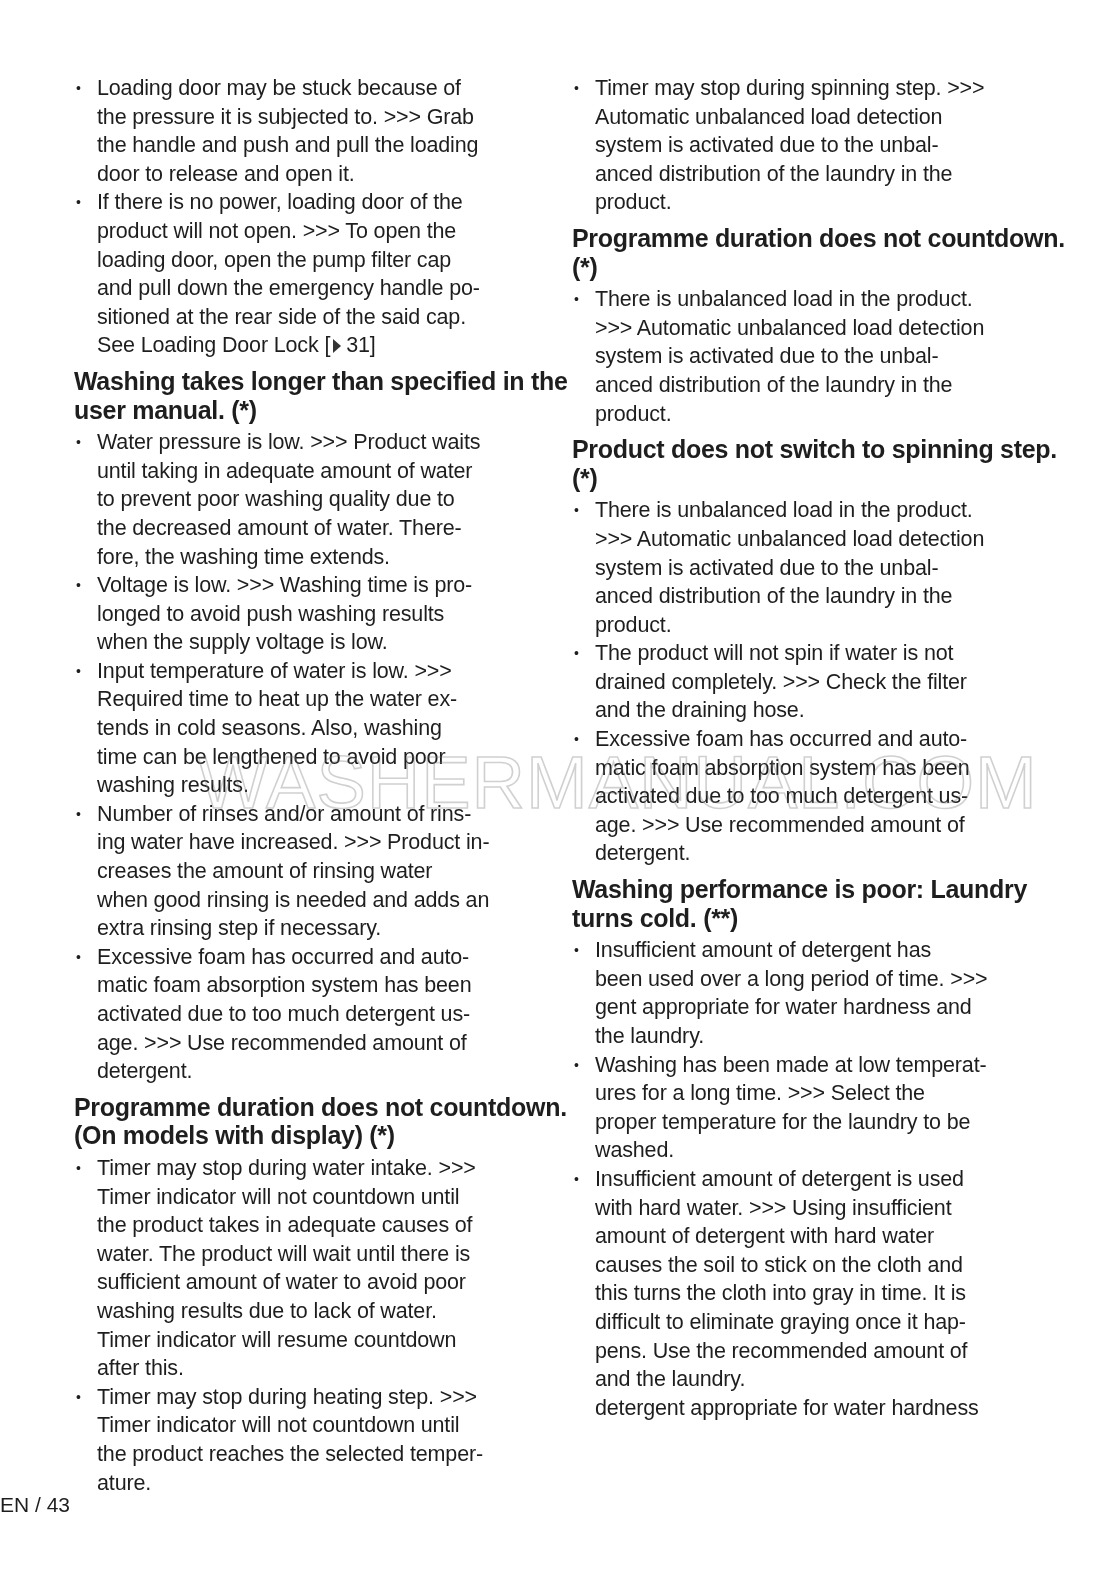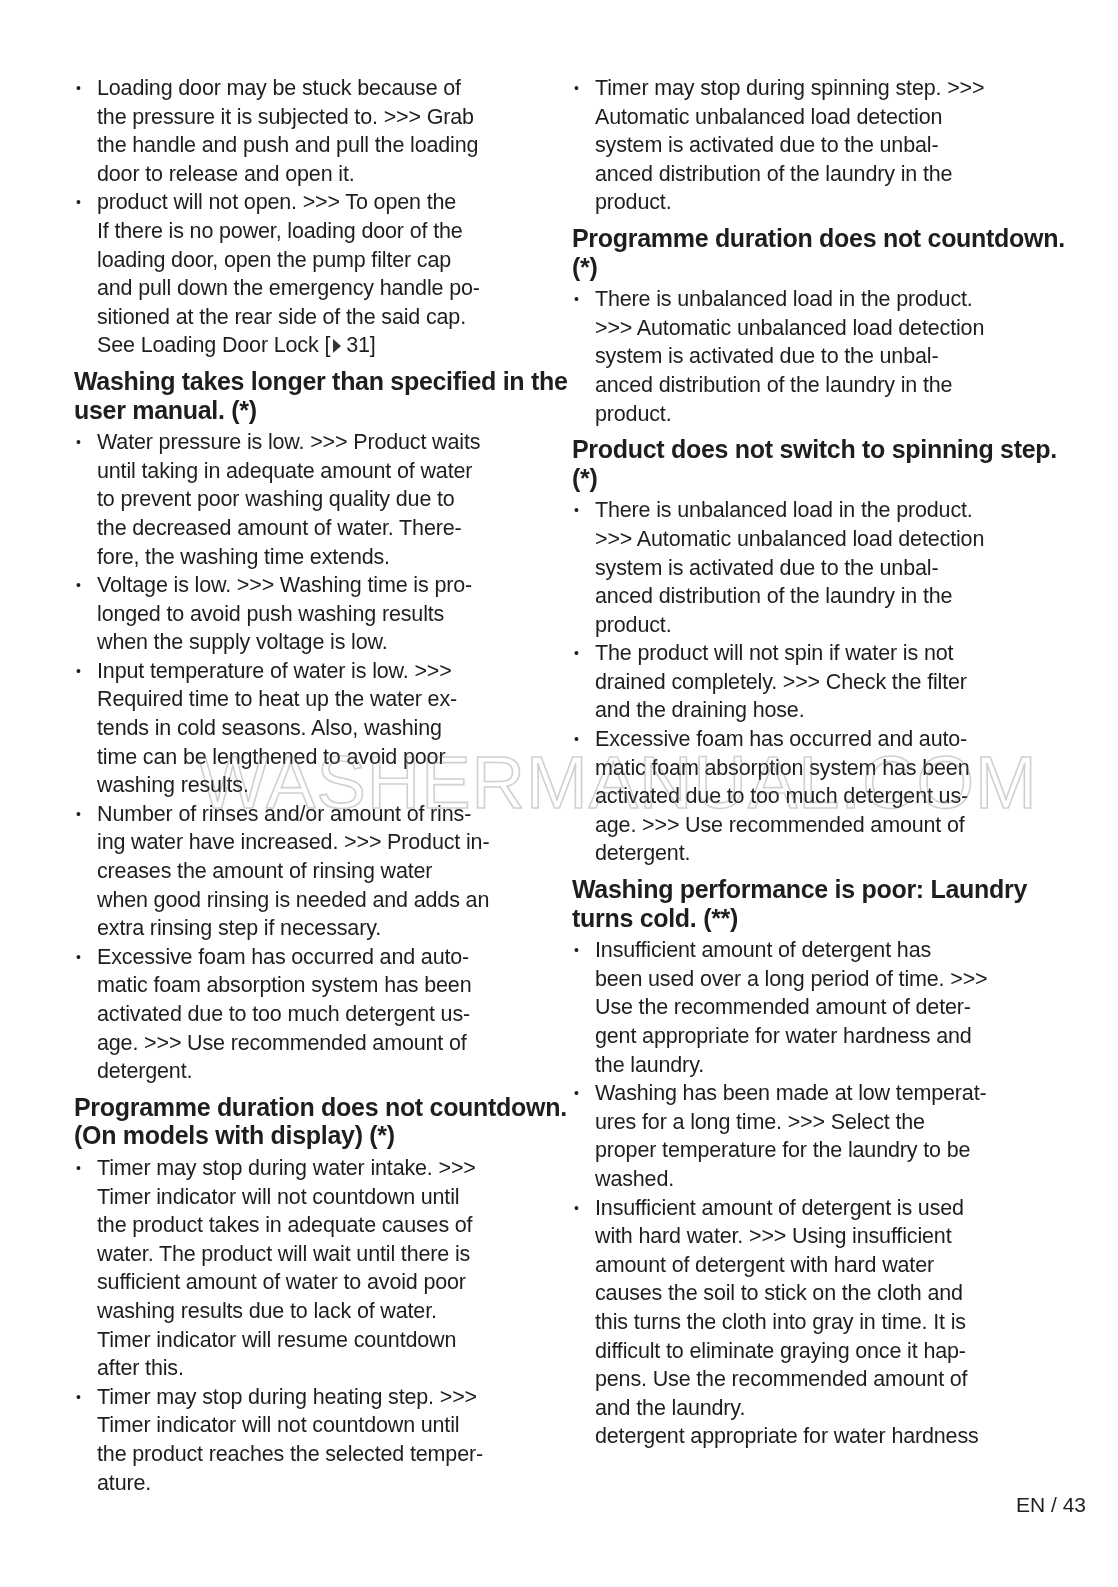--- a/index.html
+++ b/index.html
@@ -19,21 +19,21 @@
     letter-spacing: -0.15px;
   }
   .heading { margin-top: 7px; margin-bottom: 4px; }
   .heading .line { font-weight: bold; font-size: 25px; letter-spacing: -0.3px; }
   .tri {
     display: inline-block; width: 0; height: 0; border-top: 7px solid transparent;
     border-bottom: 7px solid transparent; border-left: 8px solid #333;
     margin: 0 5px 0 3px; vertical-align: -1px;
   }
   .footer {
-    position: absolute; top: 1493px; left: 12px; width: 1074px; text-align: right;
+    position: absolute; top: 1493px; left: 0; width: 1074px; text-align: left;
     font-size: 21px;
   }
   .watermark {
     position: absolute; top: 740px; left: 198px; font-size: 74px; font-weight: normal;
     color: transparent; -webkit-text-stroke: 1.6px rgba(120,120,120,0.35);
     letter-spacing: 1px; white-space: nowrap; pointer-events: none;
   }
 </style>
 </head>
 <body>
@@ -41,22 +41,22 @@
 <div class="col col-left" id="col-left">
     <div class="item">
       <span class="bullet">•</span>
       <span class="line">Loading door may be stuck because of</span>
       <span class="line">the pressure it is subjected to. &gt;&gt;&gt; Grab</span>
       <span class="line">the handle and push and pull the loading</span>
       <span class="line">door to release and open it.</span>
     </div>
     <div class="item">
       <span class="bullet">•</span>
+      <span class="line">If there is no power, loading door of the</span>
       <span class="line">product will not open. &gt;&gt;&gt; To open the</span>
-      <span class="line">If there is no power, loading door of the</span>
       <span class="line">loading door, open the pump filter cap</span>
       <span class="line">and pull down the emergency handle po-</span>
       <span class="line">sitioned at the rear side of the said cap.</span>
       <span class="line"><span>See Loading Door Lock [</span><span class="tri"></span><span>31</span><span>]</span></span>
     </div>
     <div class="heading">
       <span class="line">Washing takes longer than specified in the</span>
       <span class="line">user manual. (*)</span>
     </div>
     <div class="item">
@@ -168,21 +168,20 @@
       <span class="line">detergent.</span>
     </div>
     <div class="heading">
       <span class="line">Washing performance is poor: Laundry</span>
       <span class="line">turns cold. (**)</span>
     </div>
     <div class="item">
       <span class="bullet">•</span>
       <span class="line">Insufficient amount of detergent has</span>
       <span class="line">been used over a long period of time. &gt;&gt;&gt;</span>
-      <span class="line">Use the recommended amount of deter-</span>
       <span class="line">gent appropriate for water hardness and</span>
       <span class="line">the laundry.</span>
     </div>
     <div class="item">
       <span class="bullet">•</span>
       <span class="line">Washing has been made at low temperat-</span>
       <span class="line">ures for a long time. &gt;&gt;&gt; Select the</span>
       <span class="line">proper temperature for the laundry to be</span>
       <span class="line">washed.</span>
     </div>

